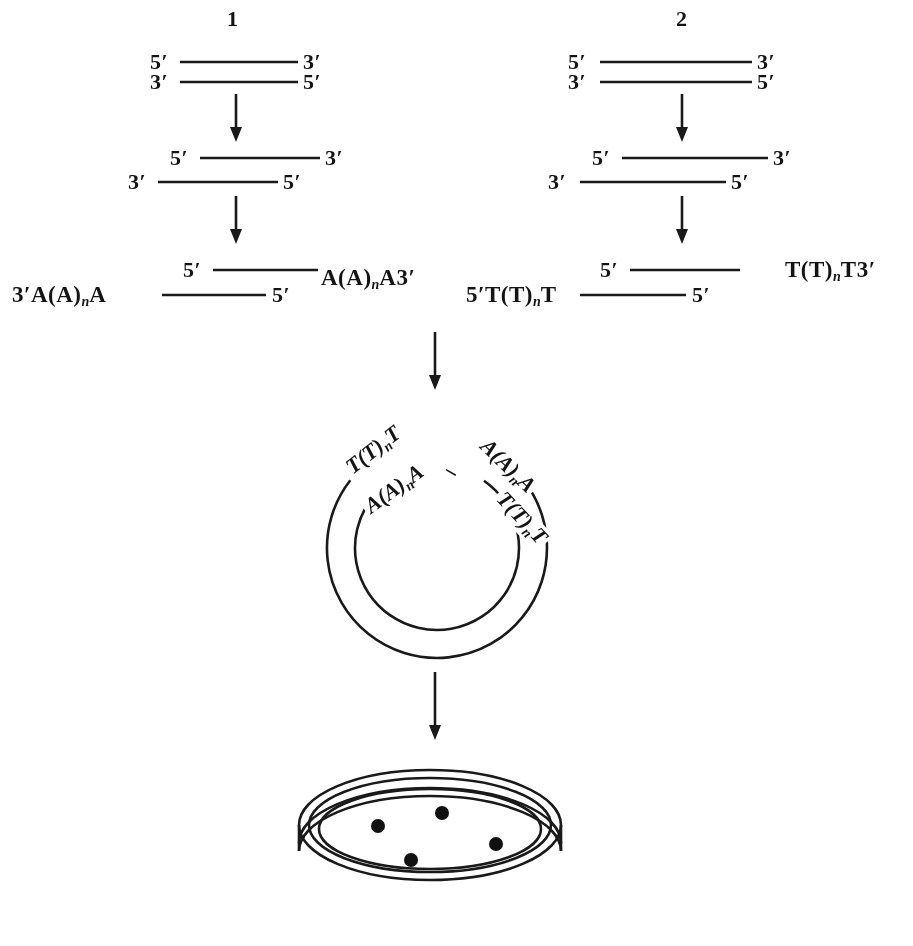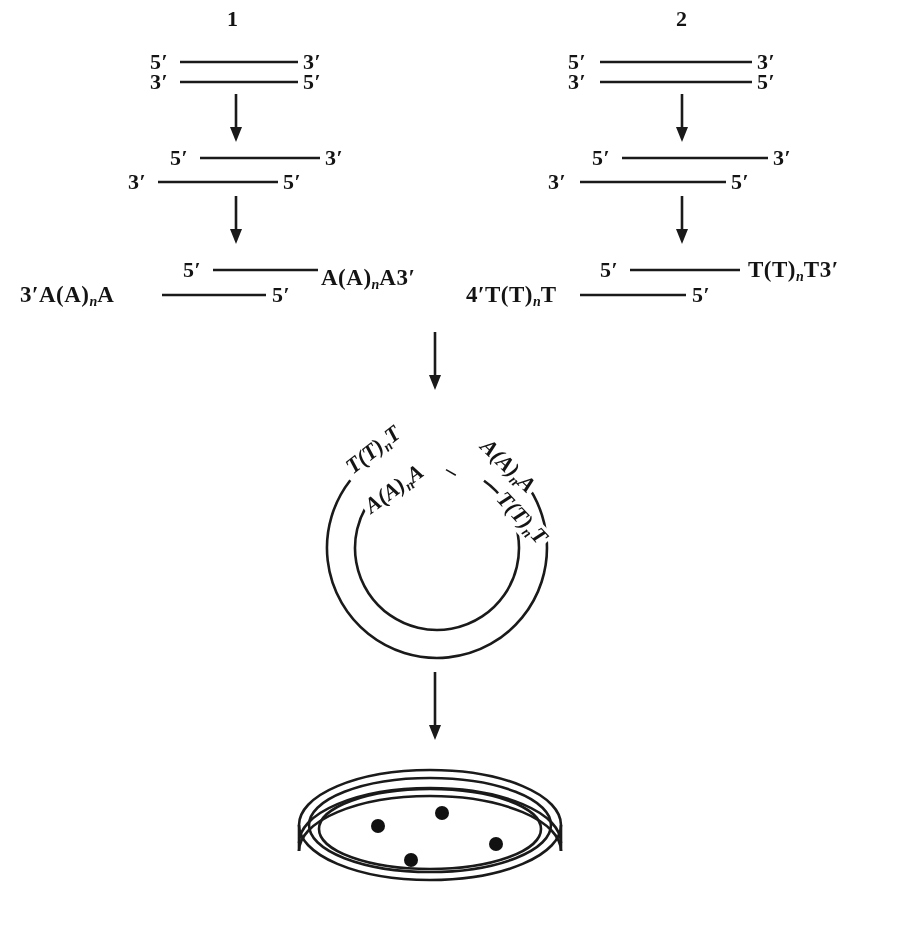--- a/index.html
+++ b/index.html
@@ -88,35 +88,35 @@
   <span class="lbl" style="left:150px;top:71px">3′</span>
   <span class="lbl" style="left:303px;top:71px">5′</span>
   <span class="lbl" style="left:170px;top:147px">5′</span>
   <span class="lbl" style="left:325px;top:147px">3′</span>
   <span class="lbl" style="left:128px;top:171px">3′</span>
   <span class="lbl" style="left:283px;top:171px">5′</span>
   <span class="lbl" style="left:183px;top:259px">5′</span>
   <span class="lbl" style="left:272px;top:284px">5′</span>
 
   <span class="lbl tail" style="left:321px;top:266px"><span>A(A)</span><span class="sub">n</span><span>A3′</span></span>
-  <span class="lbl tail" style="left:20px;top:283px"><span>3′A(A)</span><span class="sub">n</span><span>A</span></span>
+  <span class="lbl tail" style="left:12px;top:283px"><span>3′A(A)</span><span class="sub">n</span><span>A</span></span>
 
   <span class="lbl" style="left:568px;top:51px">5′</span>
   <span class="lbl" style="left:757px;top:51px">3′</span>
   <span class="lbl" style="left:568px;top:71px">3′</span>
   <span class="lbl" style="left:757px;top:71px">5′</span>
   <span class="lbl" style="left:592px;top:147px">5′</span>
   <span class="lbl" style="left:773px;top:147px">3′</span>
   <span class="lbl" style="left:548px;top:171px">3′</span>
   <span class="lbl" style="left:731px;top:171px">5′</span>
   <span class="lbl" style="left:600px;top:259px">5′</span>
   <span class="lbl" style="left:692px;top:284px">5′</span>
 
-  <span class="lbl tail" style="left:748px;top:258px"><span>T(T)</span><span class="sub">n</span><span>T3′</span></span>
-  <span class="lbl tail" style="left:466px;top:283px"><span>4′T(T)</span><span class="sub">n</span><span>T</span></span>
+  <span class="lbl tail" style="left:785px;top:258px"><span>T(T)</span><span class="sub">n</span><span>T3′</span></span>
+  <span class="lbl tail" style="left:466px;top:283px"><span>5′T(T)</span><span class="sub">n</span><span>T</span></span>
 
   <span class="plasmid-lbl" style="left:374px;top:451px;transform:translate(-50%,-50%) rotate(-38deg)"><span>T(T)</span><span class="sub">n</span><span>T</span></span>
   <span class="plasmid-lbl" style="left:395px;top:490px;transform:translate(-50%,-50%) rotate(-36deg)"><span>A(A)</span><span class="sub">n</span><span>A</span></span>
   <span class="plasmid-lbl" style="left:507px;top:467px;transform:translate(-50%,-50%) rotate(44deg)"><span>A(A)</span><span class="sub">n</span><span>A</span></span>
   <span class="plasmid-lbl" style="left:521px;top:519px;transform:translate(-50%,-50%) rotate(47deg)"><span>T(T)</span><span class="sub">n</span><span>T</span></span>
   <span class="plasmid-lbl" style="left:452px;top:471px;transform:translate(-50%,-50%) rotate(30deg);padding:0">–</span>
 
 </div>
 
 </body></html>

